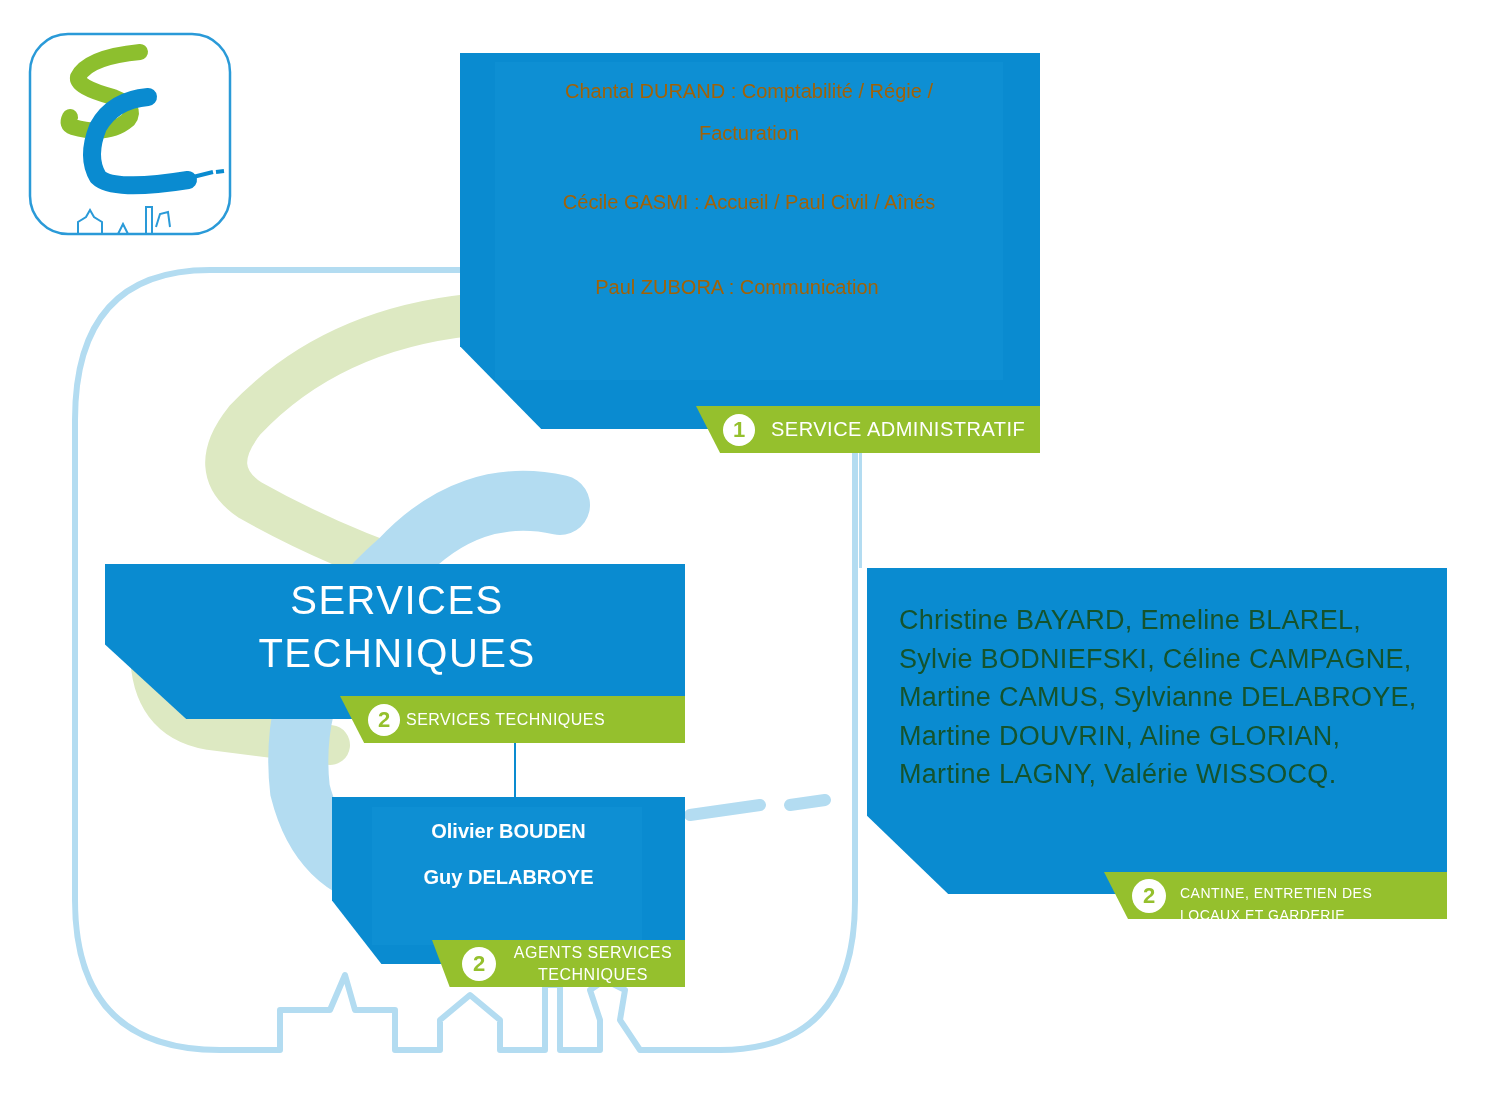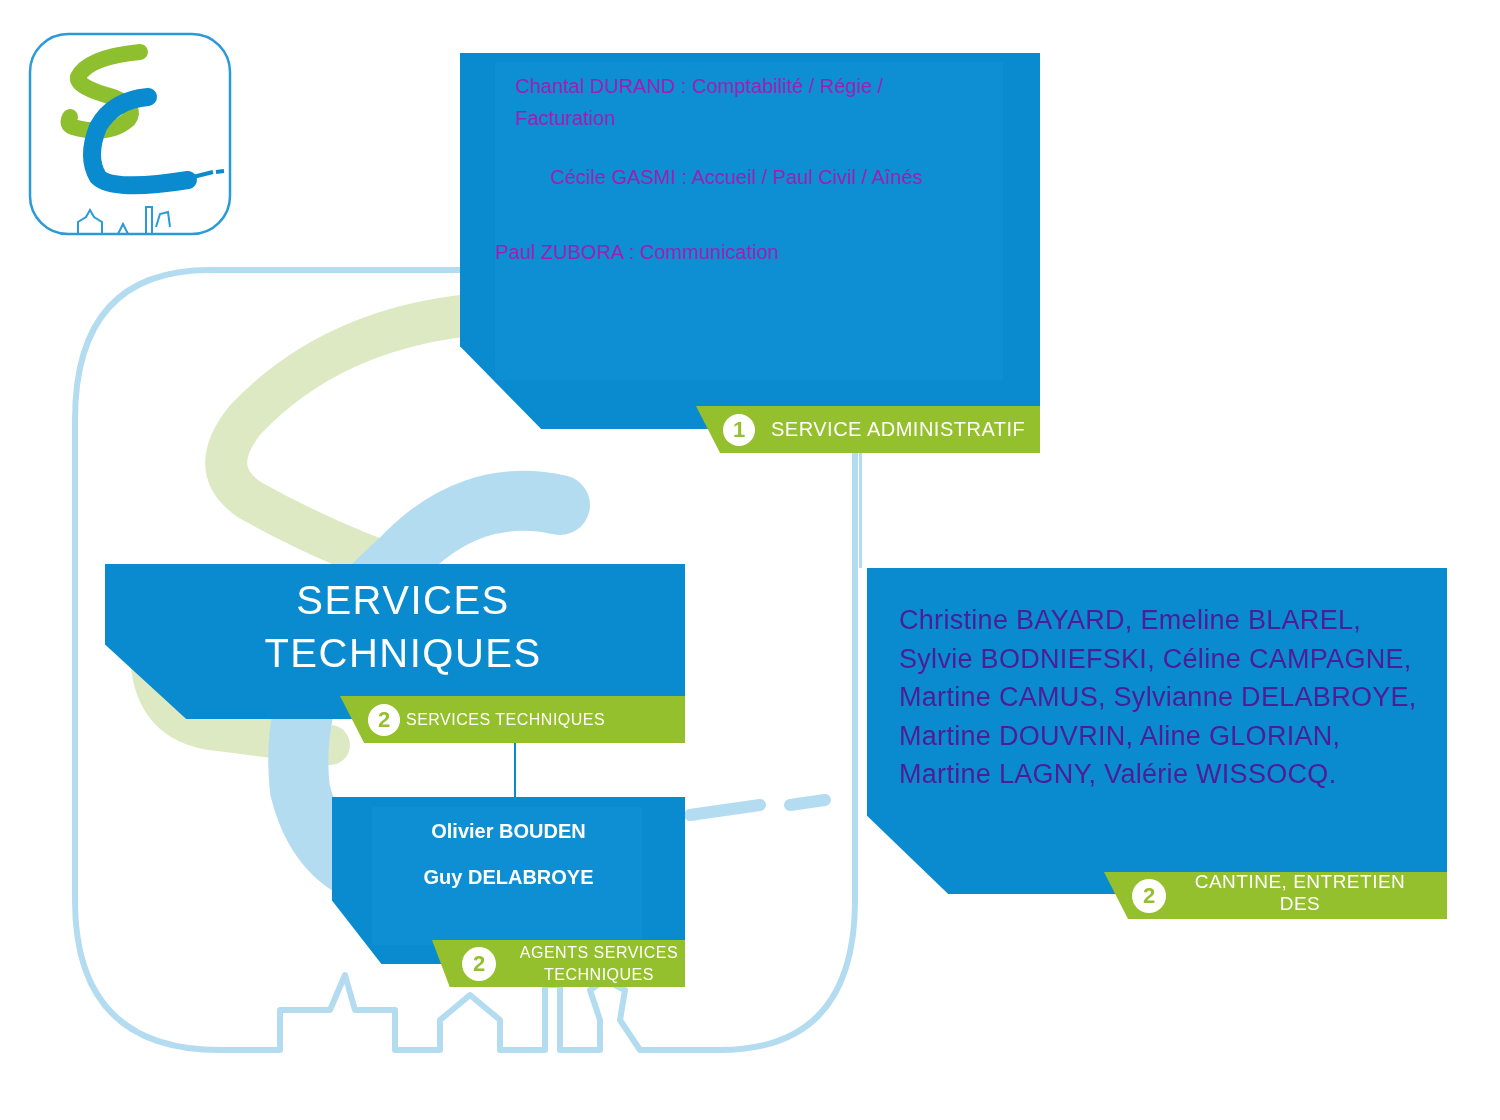--- a/index.html
+++ b/index.html
@@ -13,67 +13,67 @@
   #logo { position:absolute; left:28px; top:32px; width:204px; height:204px; }
 
   
   .card { position:absolute; background:#0a8bd0; color:#fff; }
   .card-inner { position:absolute; background:#0e8fd3; }
 
   
   #admin-card { left:460px; top:53px; width:580px; height:376px;
                 clip-path: polygon(0 0, 100% 0, 100% 100%, 14% 100%, 0 78%); }
   #admin-inner { left:495px; top:62px; width:508px; height:318px; }
-  #admin-list { position:absolute; left:495px; top:70px; width:508px; 
-                font-size:20px; line-height:32px; color:#a21caf; }
+  #admin-list { position:absolute; left:495px; top:70px; width:508px; text-align:center;
+                font-size:20px; line-height:42px; color:#a16207; }
   #admin-list .entry { margin-bottom:27px; }
 
   
   .tag { position:absolute; background:#95c02d; color:#fff; display:flex; align-items:center;
          clip-path: polygon(0 0, 100% 0, 100% 100%, 7% 100%); }
   .tag .num { width:32px; height:32px; border-radius:50%; background:#fff; color:#95c02d;
               font-weight:bold; display:flex; align-items:center; justify-content:center;
               font-size:22px; flex:none; }
   .tag .txt { text-transform:uppercase; letter-spacing:0.5px; }
 
   #tag-admin { left:696px; top:406px; width:344px; height:47px; }
   #tag-admin .num { margin-left:27px; }
   #tag-admin .txt { margin-left:16px; font-size:20px; }
 
   
   #tech-card { left:105px; top:564px; width:580px; height:155px;
                clip-path: polygon(0 0, 100% 0, 100% 100%, 14% 100%, 0 52%); }
-  #tech-title { position:absolute; left:105px; top:574px; width:596px; text-align:center;
+  #tech-title { position:absolute; left:99px; top:574px; width:596px; text-align:center;
                 color:#fff; font-size:40px; line-height:53px; letter-spacing:1.5px; }
   #tag-tech { left:340px; top:696px; width:345px; height:47px; }
   #tag-tech .num { margin-left:28px; }
   #tag-tech .txt { margin-left:6px; font-size:16px; }
 
   #connector-tech { position:absolute; left:514px; top:743px; width:2px; height:54px; background:#0a8bd0; }
   #connector-admin { position:absolute; left:859px; top:453px; width:3px; height:115px; background:#b3dcf1; }
 
   
   #agents-card { left:332px; top:797px; width:353px; height:167px;
                  clip-path: polygon(0 0, 100% 0, 100% 100%, 14% 100%, 0 62%); }
   #agents-inner { left:372px; top:807px; width:270px; height:138px; }
   #agents-list { position:absolute; left:332px; top:816px; width:353px; text-align:center;
                  color:#fff; font-size:20px; line-height:30px;font-weight:bold; }
   #agents-list .entry { margin-bottom:16px; }
   #tag-agents { left:432px; top:940px; width:253px; height:47px; }
   #tag-agents .num { margin-left:30px; width:34px; height:34px; }
-  #tag-agents .txt { margin-left:18px; font-size:16px; line-height:22px; text-align:center; width:170px; }
+  #tag-agents .txt { margin-left:12px; font-size:16px; line-height:22px; text-align:center; width:170px; }
 
   
   #cantine-card { left:867px; top:568px; width:580px; height:326px;
                   clip-path: polygon(0 0, 100% 0, 100% 100%, 14% 100%, 0 76%); }
-  #cantine-text { position:absolute; left:899px; top:601px; width:520px; color:#4c1d95;
+  #cantine-text { position:absolute; left:899px; top:601px; width:520px; color:#14532d;
                   font-size:27px; line-height:38.5px; letter-spacing:0.3px; }
   #tag-cantine { left:1104px; top:872px; width:343px; height:47px; }
   #tag-cantine .num { margin-left:28px; width:34px; height:34px; }
-  #tag-cantine .txt { margin-left:14px; font-size:19px; line-height:22px; text-align:center; width:240px;margin-top:17px; }
+  #tag-cantine .txt { margin-left:14px; font-size:14px; line-height:22px; text-align:left; width:240px;margin-top:17px; }
 </style>
 </head>
 <body>
 
 <svg id="bg-svg" viewBox="0 0 1500 1120">
 
   <path d="M460,270 L210,270 Q75,270 75,420 L75,900 Q75,1050 220,1050 L280,1050 L280,1010 L330,1010 L345,975 L355,1010 L395,1010 L395,1050 L440,1050 L440,1020 L470,995 L500,1020 L500,1050 L545,1050 L545,985 L560,985 L560,1050 L600,1050 L600,1020 L590,990 L605,980 L625,990 L620,1020 L640,1050 L720,1050 Q855,1050 855,900 L855,453" fill="none" stroke="#b3dcf1" stroke-width="6" stroke-linejoin="round"></path>
 
   <path d="M470,315 Q330,330 245,420 Q205,470 250,500 Q330,545 420,575" fill="none" stroke="#dde9c2" stroke-width="42" stroke-linecap="round"></path>
   <path d="M150,650 Q150,720 210,730 L330,745" fill="none" stroke="#dde9c2" stroke-width="40" stroke-linecap="round"></path>

